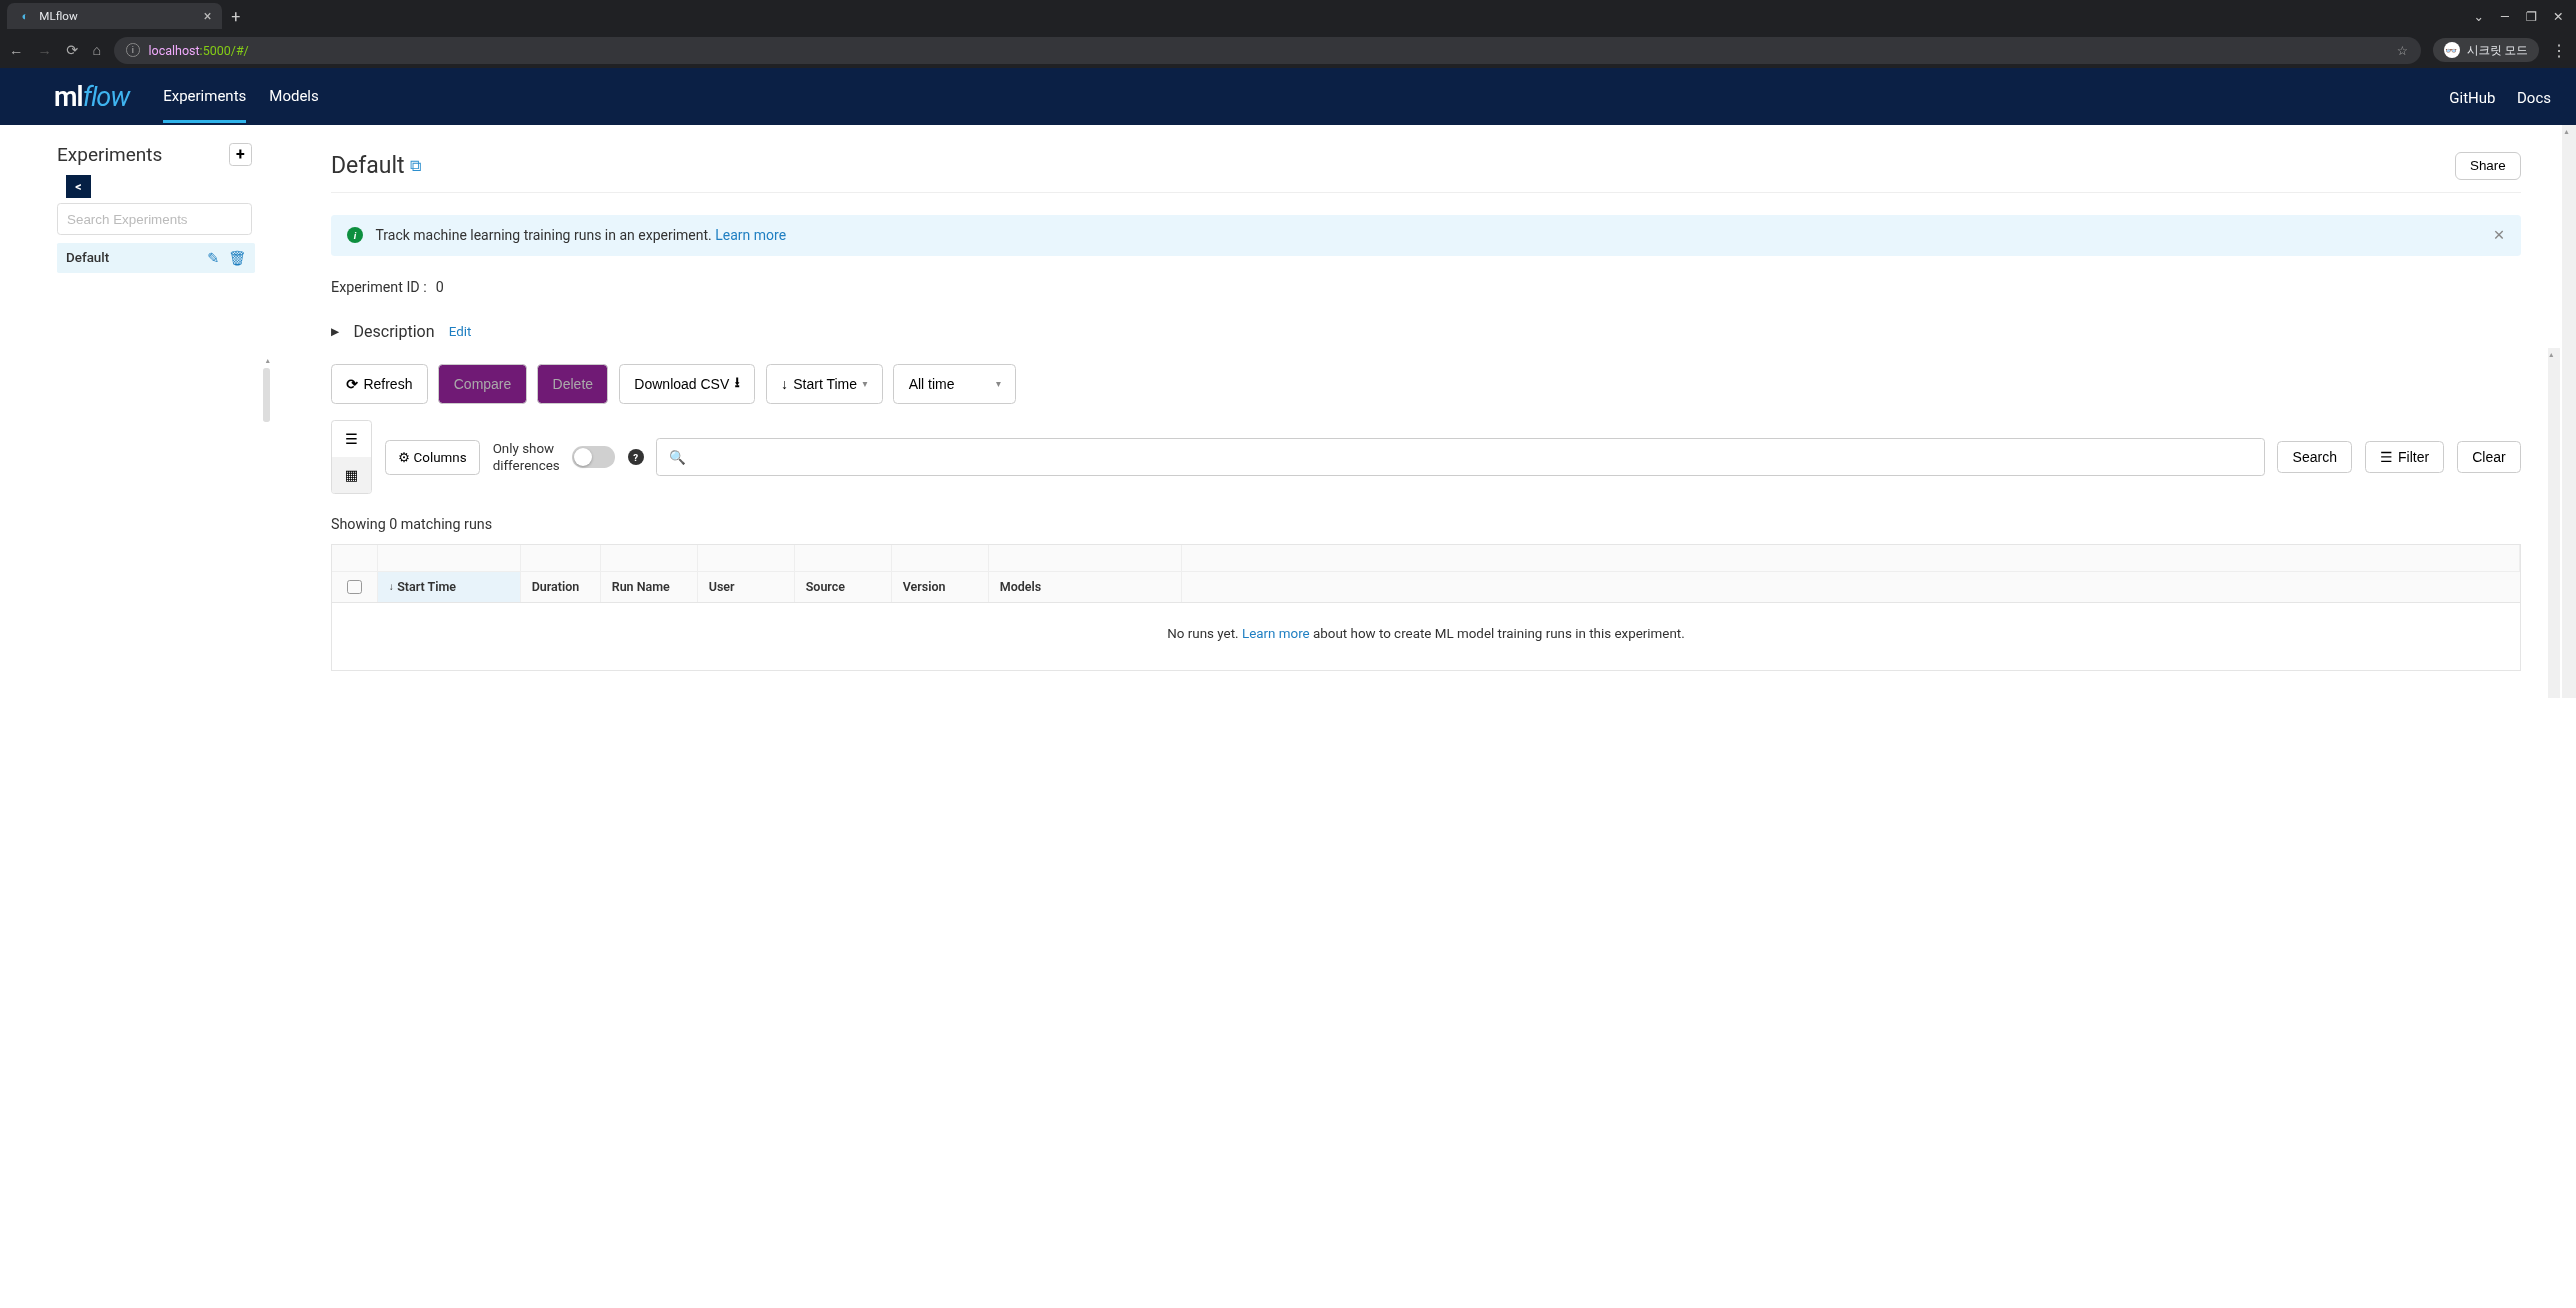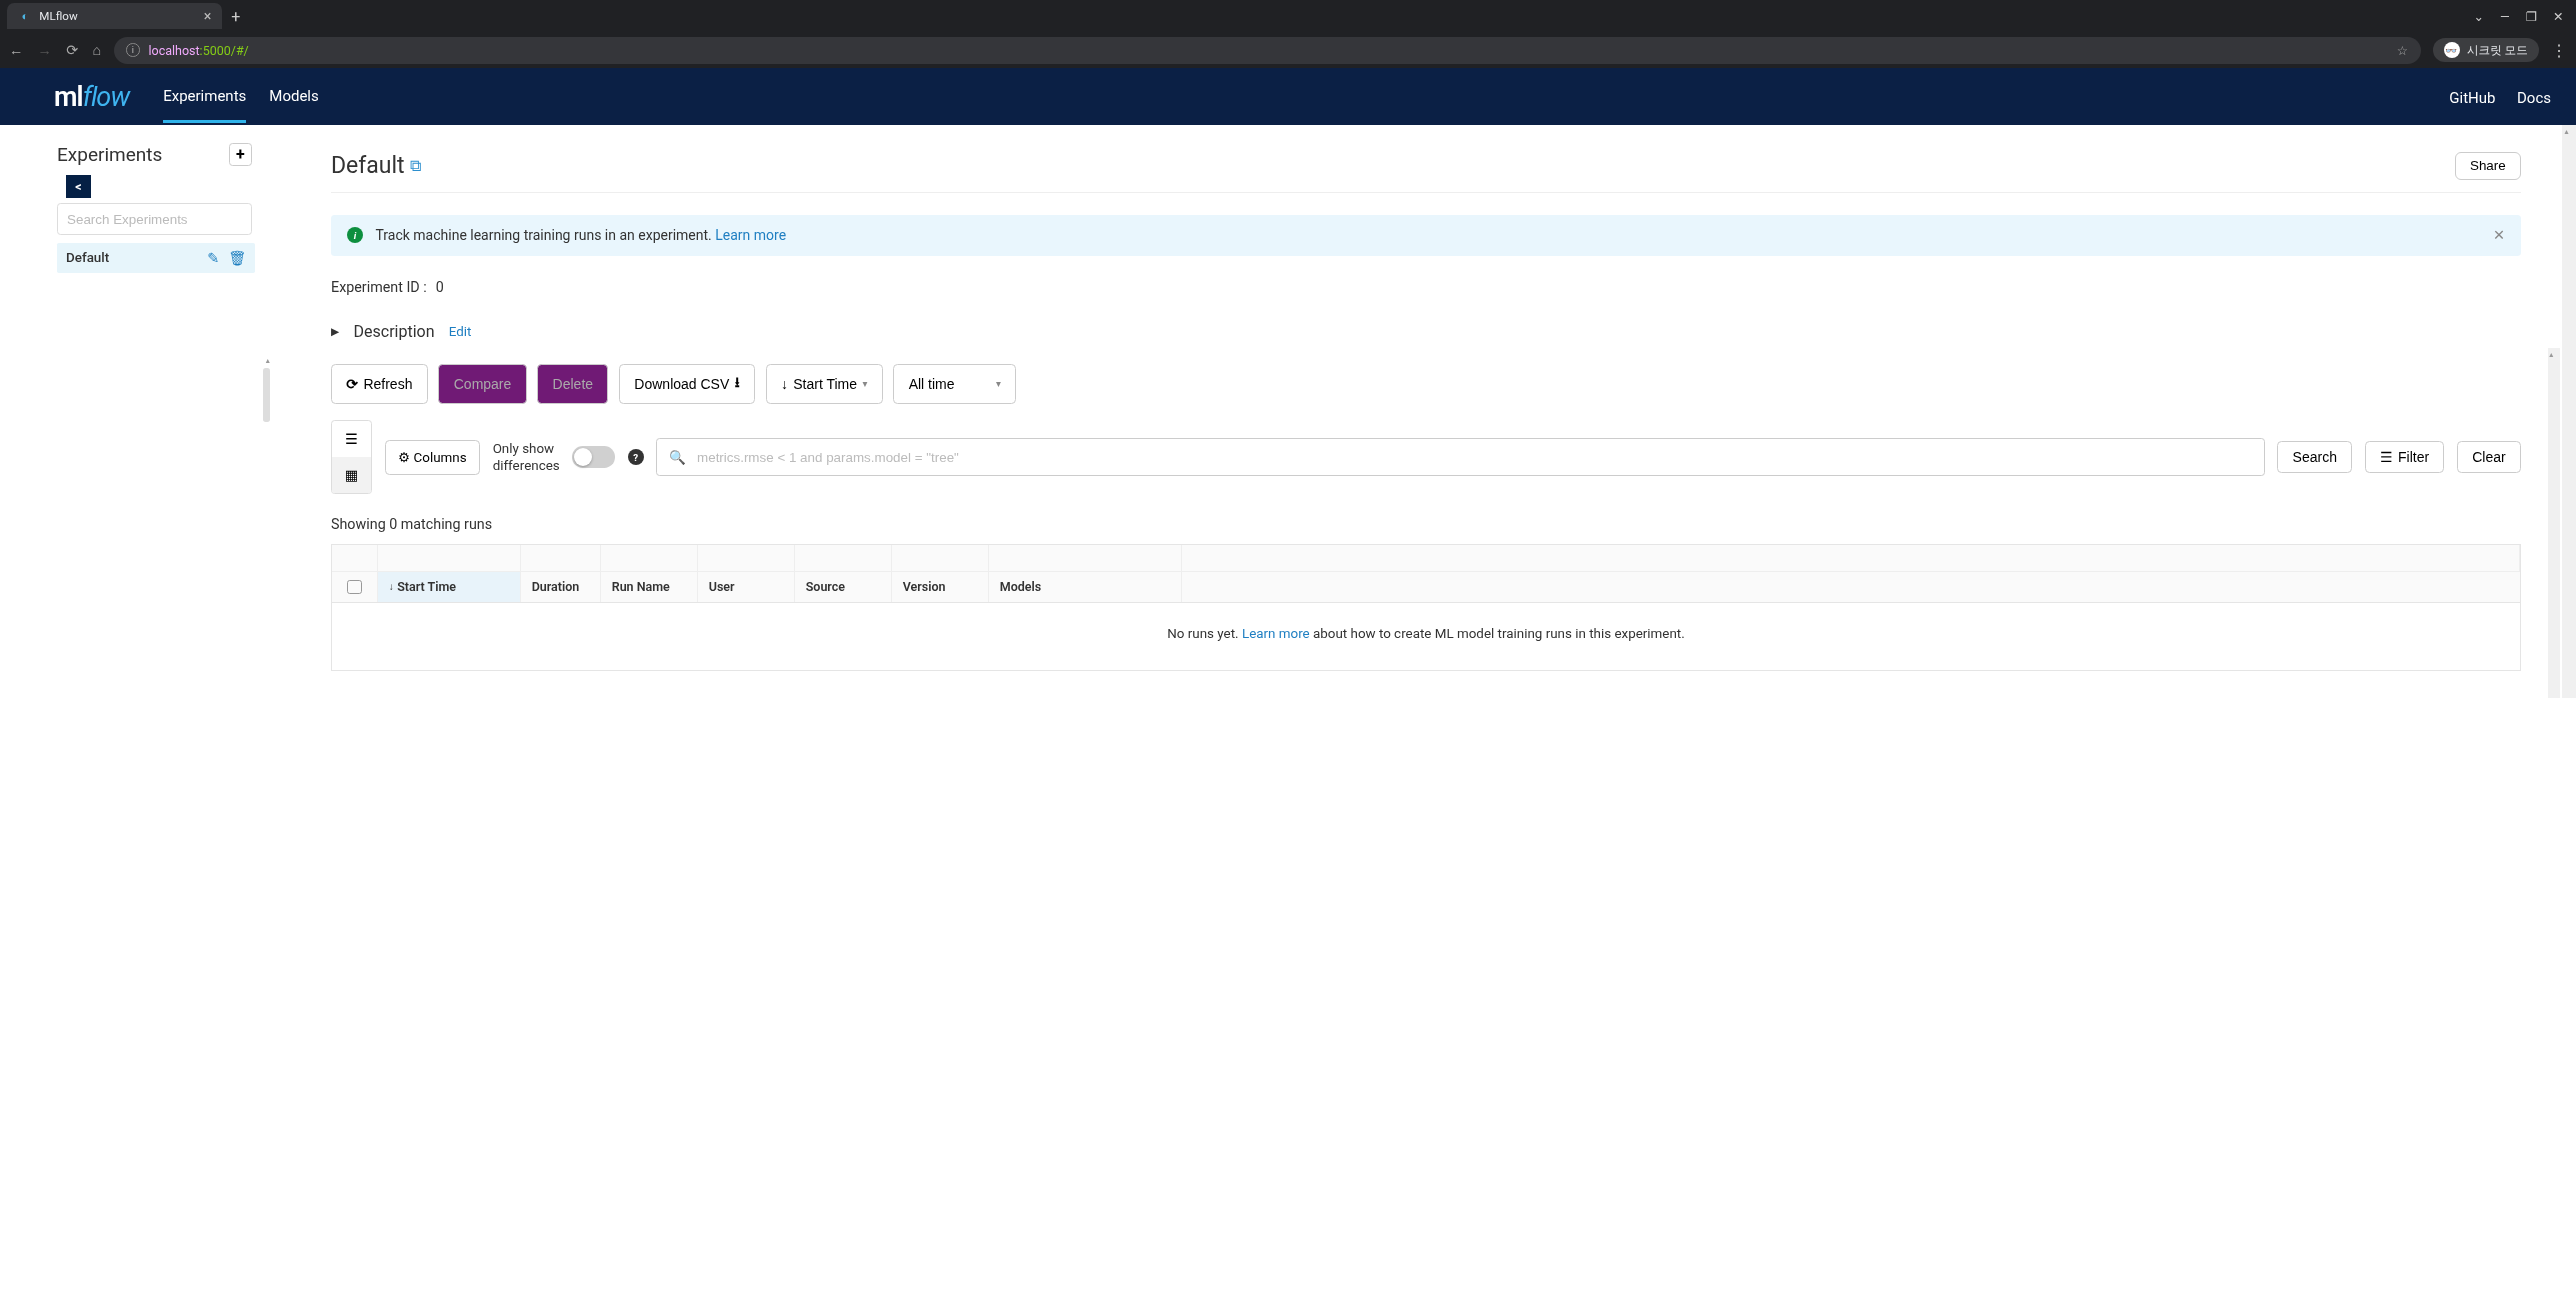--- a/index.html
+++ b/index.html
@@ -247,21 +247,20 @@
       </div>
       <div class="cols-btn">
           <span>⚙</span>
           <span>Columns</span>
         </div>
       <div class="diff-label"><span>Only show</span><br><span>differences</span></div>
       <div class="toggle-sw"></div>
       <div class="help-ic">?</div>
       <div class="search-wrap">
         <span class="mag-ic">🔍</span>
-        <input placeholder="metrics.rmse &lt; 1 and params.model = &quot;tree&quot;" style="">
       </div>
       <button class="btn">Search</button>
       <button class="btn">
           <span>☰</span>
           <span>Filter</span>
         </button>
       <button class="btn">Clear</button>
     </div>
 
     <div class="status-line">Showing 0 matching runs</div>

